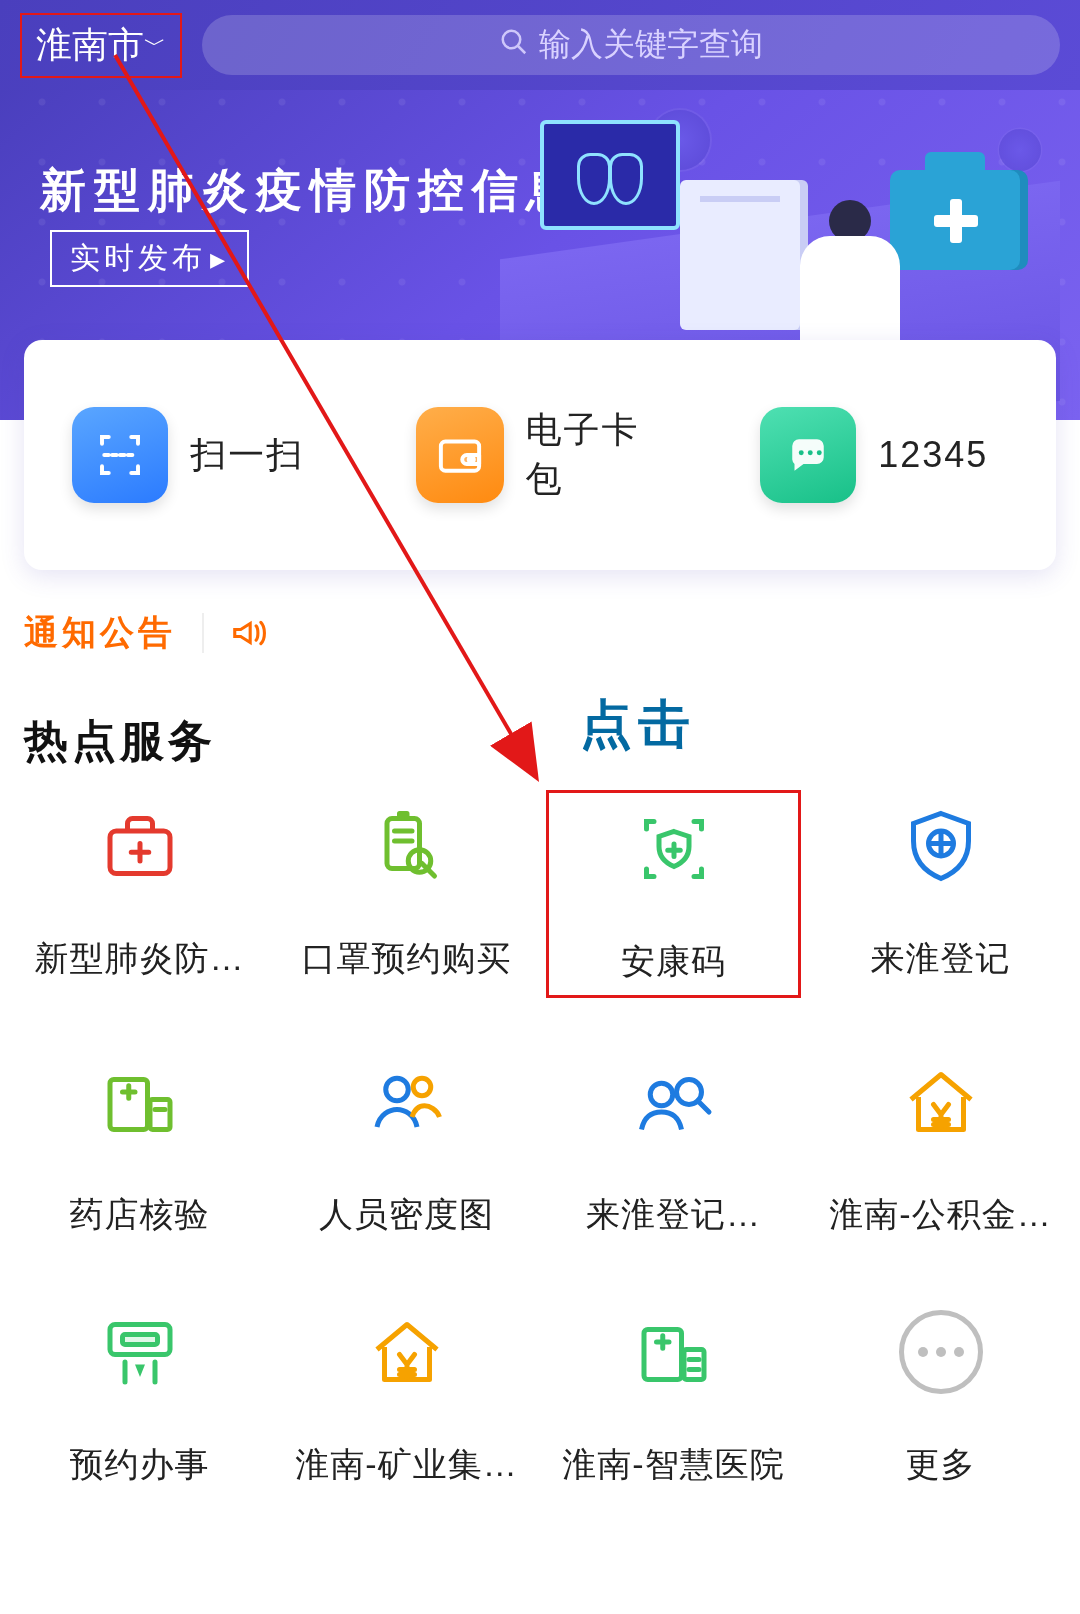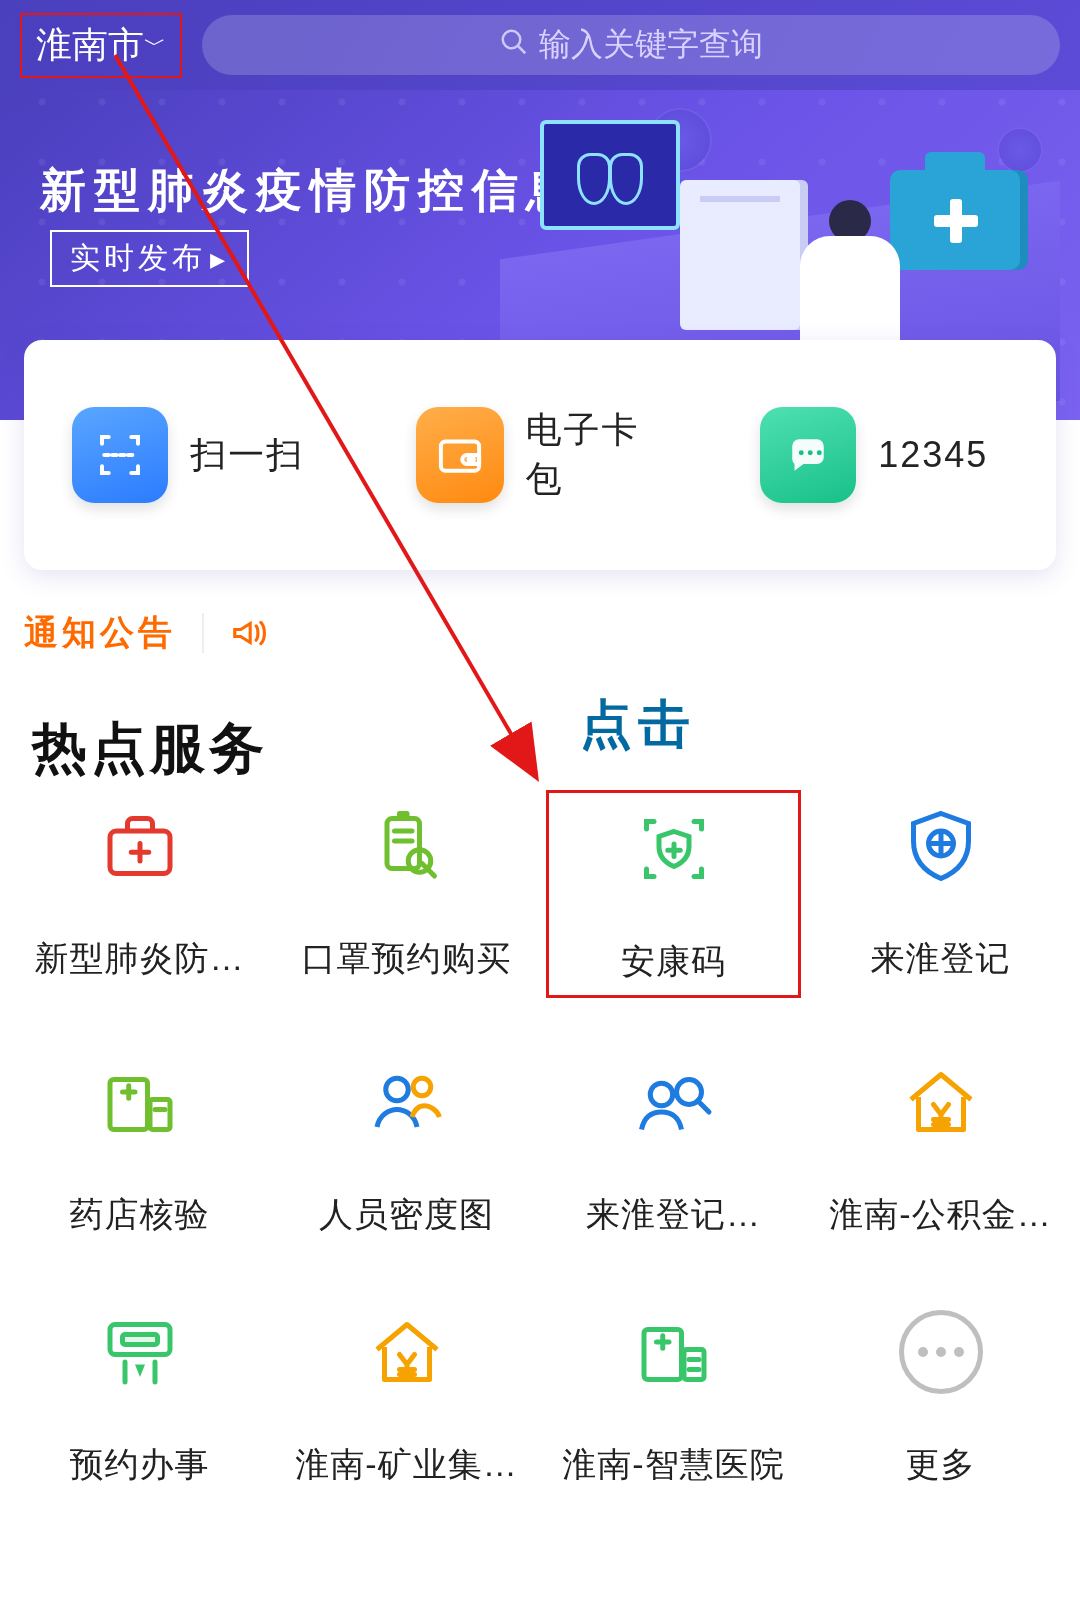--- a/index.html
+++ b/index.html
@@ -187,21 +187,21 @@
     font-weight: 600;
     letter-spacing: 4px;
   }
   .notice .divider { width: 2px; height: 40px; background:#eee; }
   .notice .horn { width: 38px; height: 38px; }
 
   
   .section-title {
     position: absolute;
     left: 24px; top: 712px;
-    font-size: 55px; font-weight: 700; color:#111; letter-spacing: 4px; margin-left: 8px;
+    font-size: 44px; font-weight: 700; color:#111; letter-spacing: 4px;
   }
 
   
   .grid {
     position: absolute;
     left: 0; right: 0;
     top: 790px;
     display: grid;
     grid-template-columns: repeat(4, 1fr);
     row-gap: 48px;

